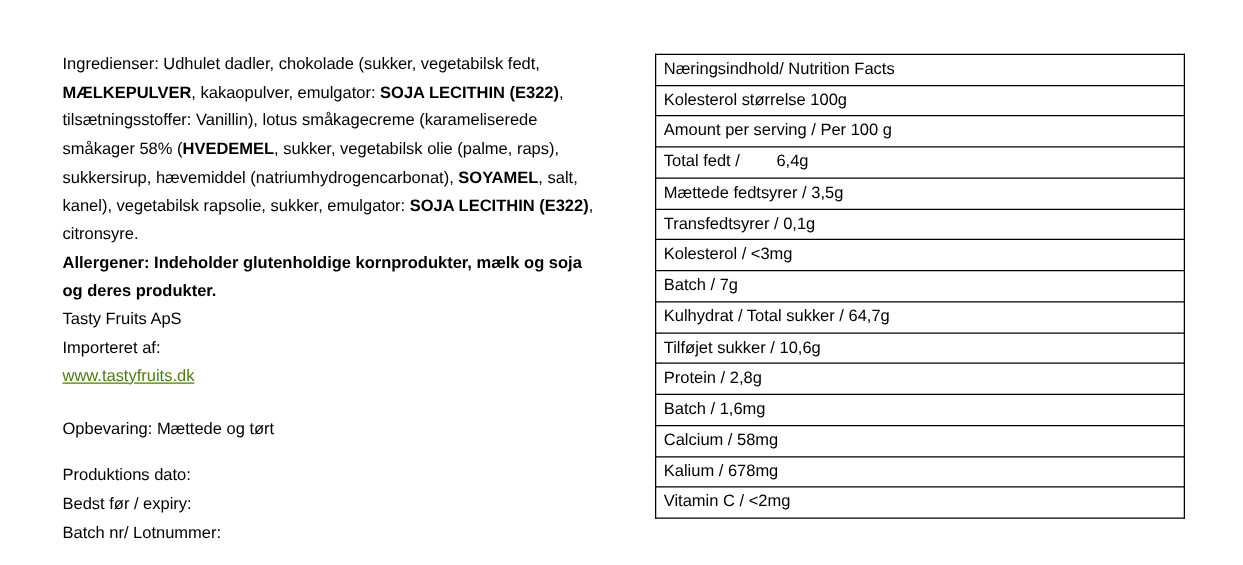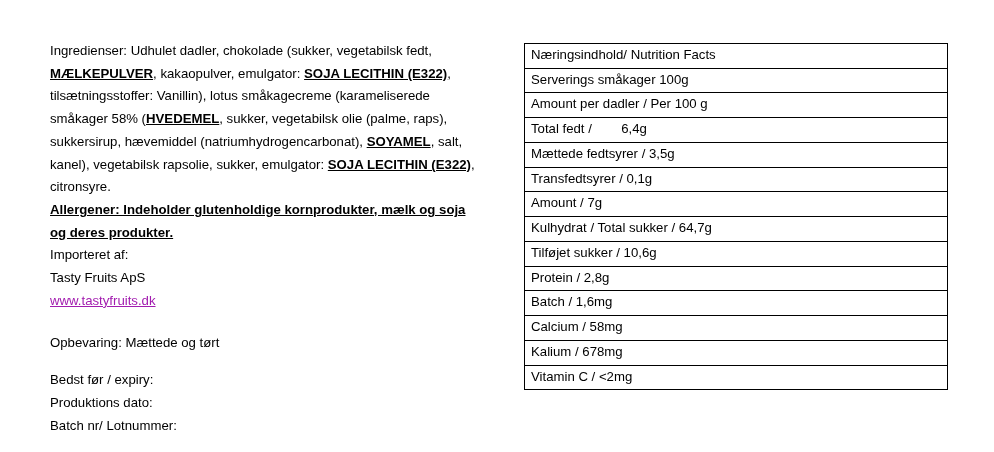--- a/index.html
+++ b/index.html
@@ -31,24 +31,23 @@
   .para {
     margin: 0 0 0 0;
   }
   .para + .para {
   }
   .para.tight + .para.tight {
     margin-top: 0;
   }
   .bold {
     font-weight: bold;
-    text-decoration: underline;
   }
   .link {
-    color: #a21caf;
+    color: #4d7c0f;
     text-decoration: underline;
   }
   .spacer-sm { height: 14px; }
   .spacer-md { height: 20px; }
 
   
   .nutrition {
     position: absolute;
     left: 524px;
     top: 43px;
@@ -72,58 +71,61 @@
 <body>
 
 <div class="page">
 
   <div class="left-col">
 
     <p class="para"><span><span>Ingredienser: Udhulet dadler, chokolade (sukker, vegetabilsk fedt, </span><span class="bold">MÆLKEPULVER</span><span>, kakaopulver, emulgator: </span><span class="bold">SOJA LECITHIN (E322)</span><span>, tilsætningsstoffer: Vanillin), lotus småkagecreme (karameliserede småkager 58% (</span><span class="bold">HVEDEMEL</span><span>, sukker, vegetabilsk olie (palme, raps), sukkersirup, hævemiddel (natriumhydrogencarbonat), </span><span class="bold">SOYAMEL</span><span>, salt, kanel), vegetabilsk rapsolie, sukker, emulgator: </span><span class="bold">SOJA LECITHIN (E322)</span><span>, citronsyre.</span></span></p>
 
     <p class="para bold">Allergener: Indeholder glutenholdige kornprodukter, mælk og soja og deres produkter.</p>
 
+    <p class="para tight">Tasty Fruits ApS</p>
     <p class="para tight">Importeret af:</p>
-    <p class="para tight">Tasty Fruits ApS</p>
     <p class="para tight"><span class="link">www.tastyfruits.dk</span></p>
 
     <div class="spacer-md"></div>
 
     <p class="para tight">Opbevaring: Mættede og tørt</p>
 
     <div class="spacer-sm"></div>
 
+    <p class="para tight">Produktions dato:</p>
     <p class="para tight">Bedst før / expiry:</p>
-    <p class="para tight">Produktions dato:</p>
     <p class="para tight">Batch nr/ Lotnummer:</p>
 
   </div>
 
   <table class="nutrition">
     <tbody>
         <tr>
           <td>Næringsindhold/ Nutrition Facts</td>
         </tr>
         <tr>
-          <td>Serverings småkager 100g</td>
+          <td>Kolesterol størrelse 100g</td>
         </tr>
         <tr>
-          <td>Amount per dadler / Per 100 g</td>
+          <td>Amount per serving / Per 100 g</td>
         </tr>
         <tr>
           <td>Total fedt /        6,4g</td>
         </tr>
         <tr>
           <td>Mættede fedtsyrer / 3,5g</td>
         </tr>
         <tr>
           <td>Transfedtsyrer / 0,1g</td>
         </tr>
         <tr>
-          <td>Amount / 7g</td>
+          <td>Kolesterol / &lt;3mg</td>
+        </tr>
+        <tr>
+          <td>Batch / 7g</td>
         </tr>
         <tr>
           <td>Kulhydrat / Total sukker / 64,7g</td>
         </tr>
         <tr>
           <td>Tilføjet sukker / 10,6g</td>
         </tr>
         <tr>
           <td>Protein / 2,8g</td>
         </tr>

